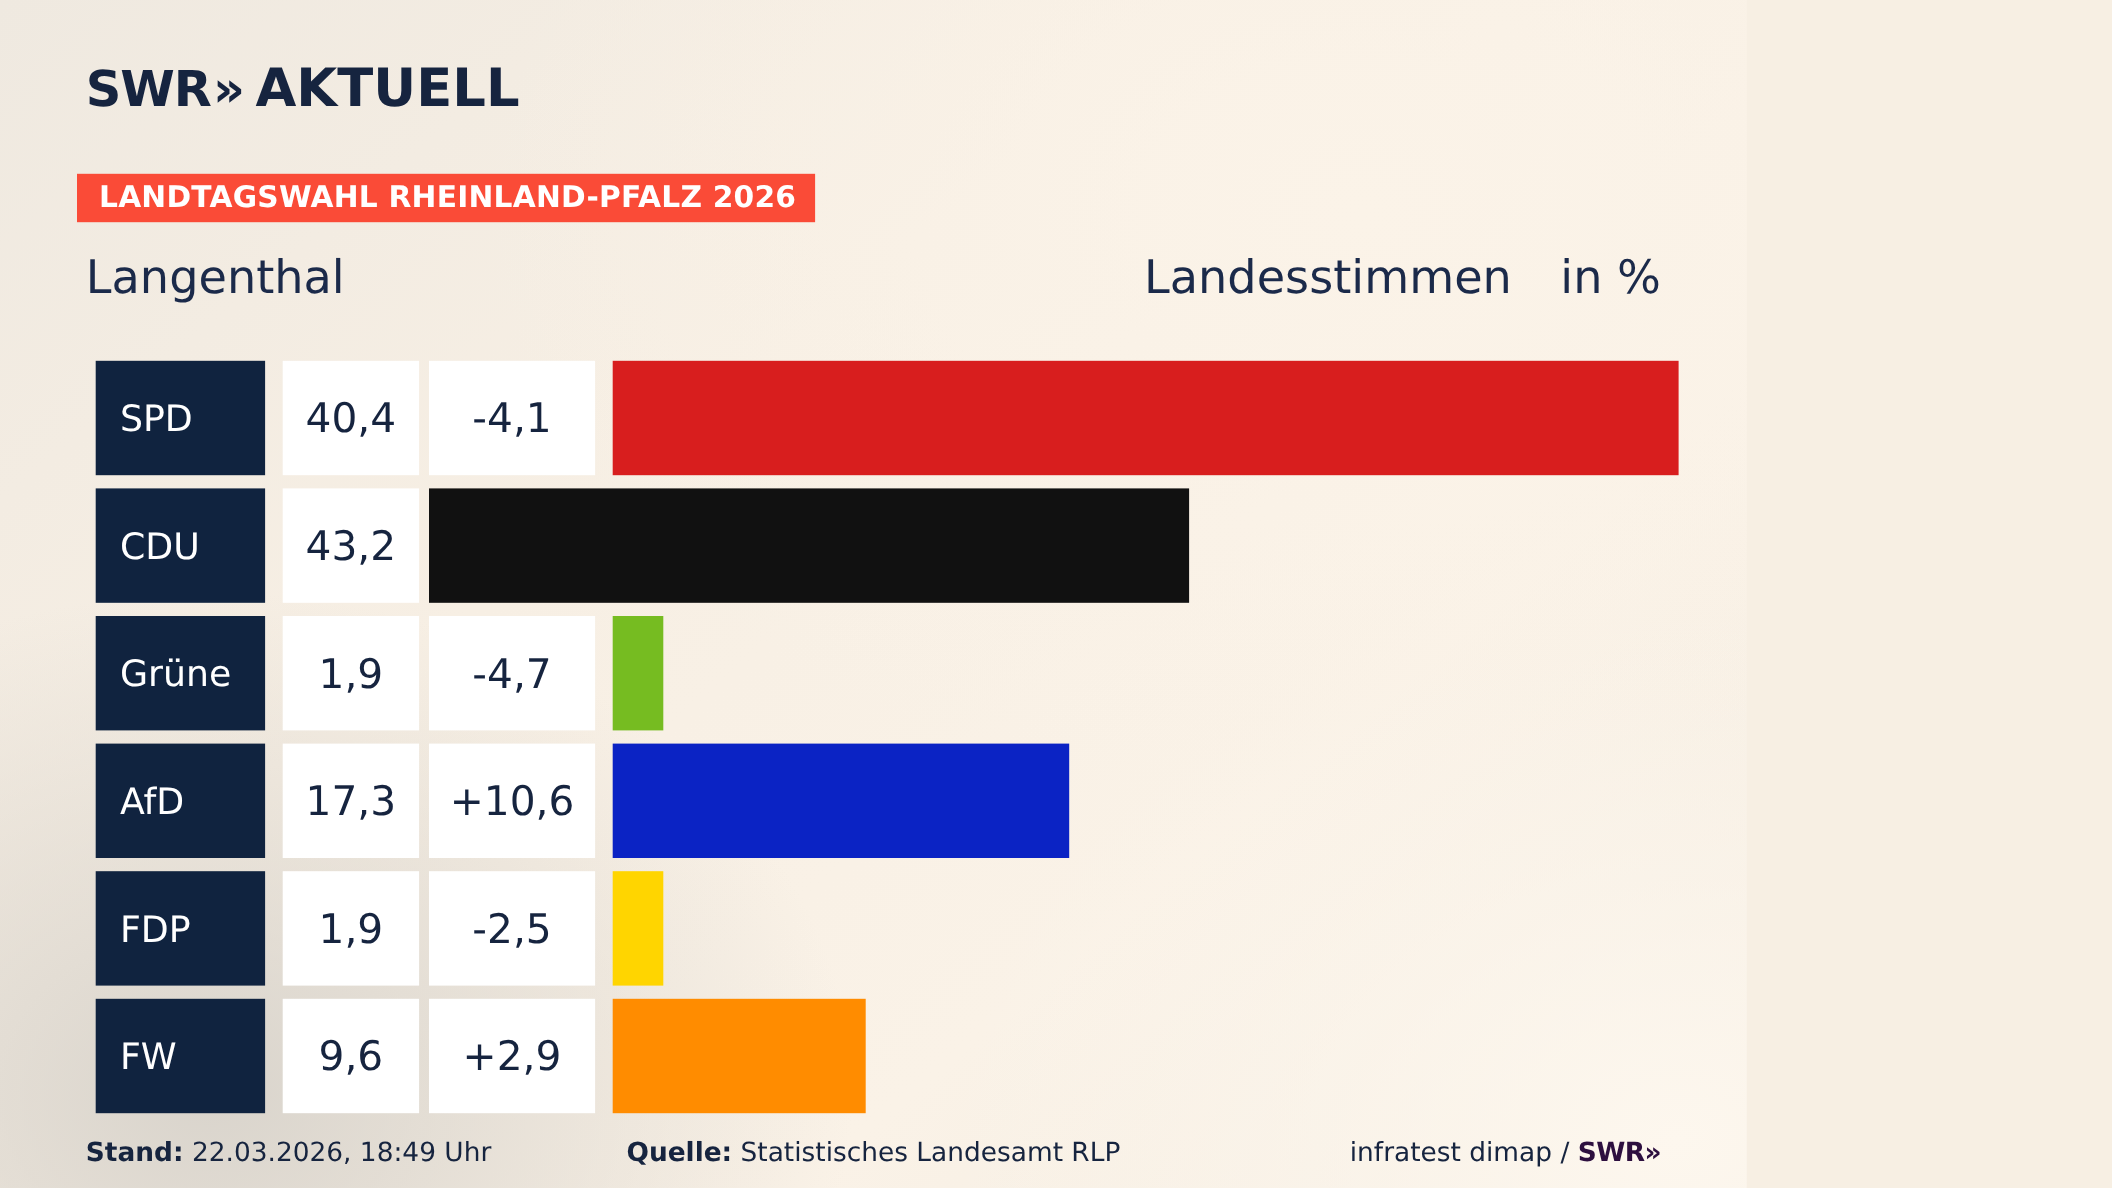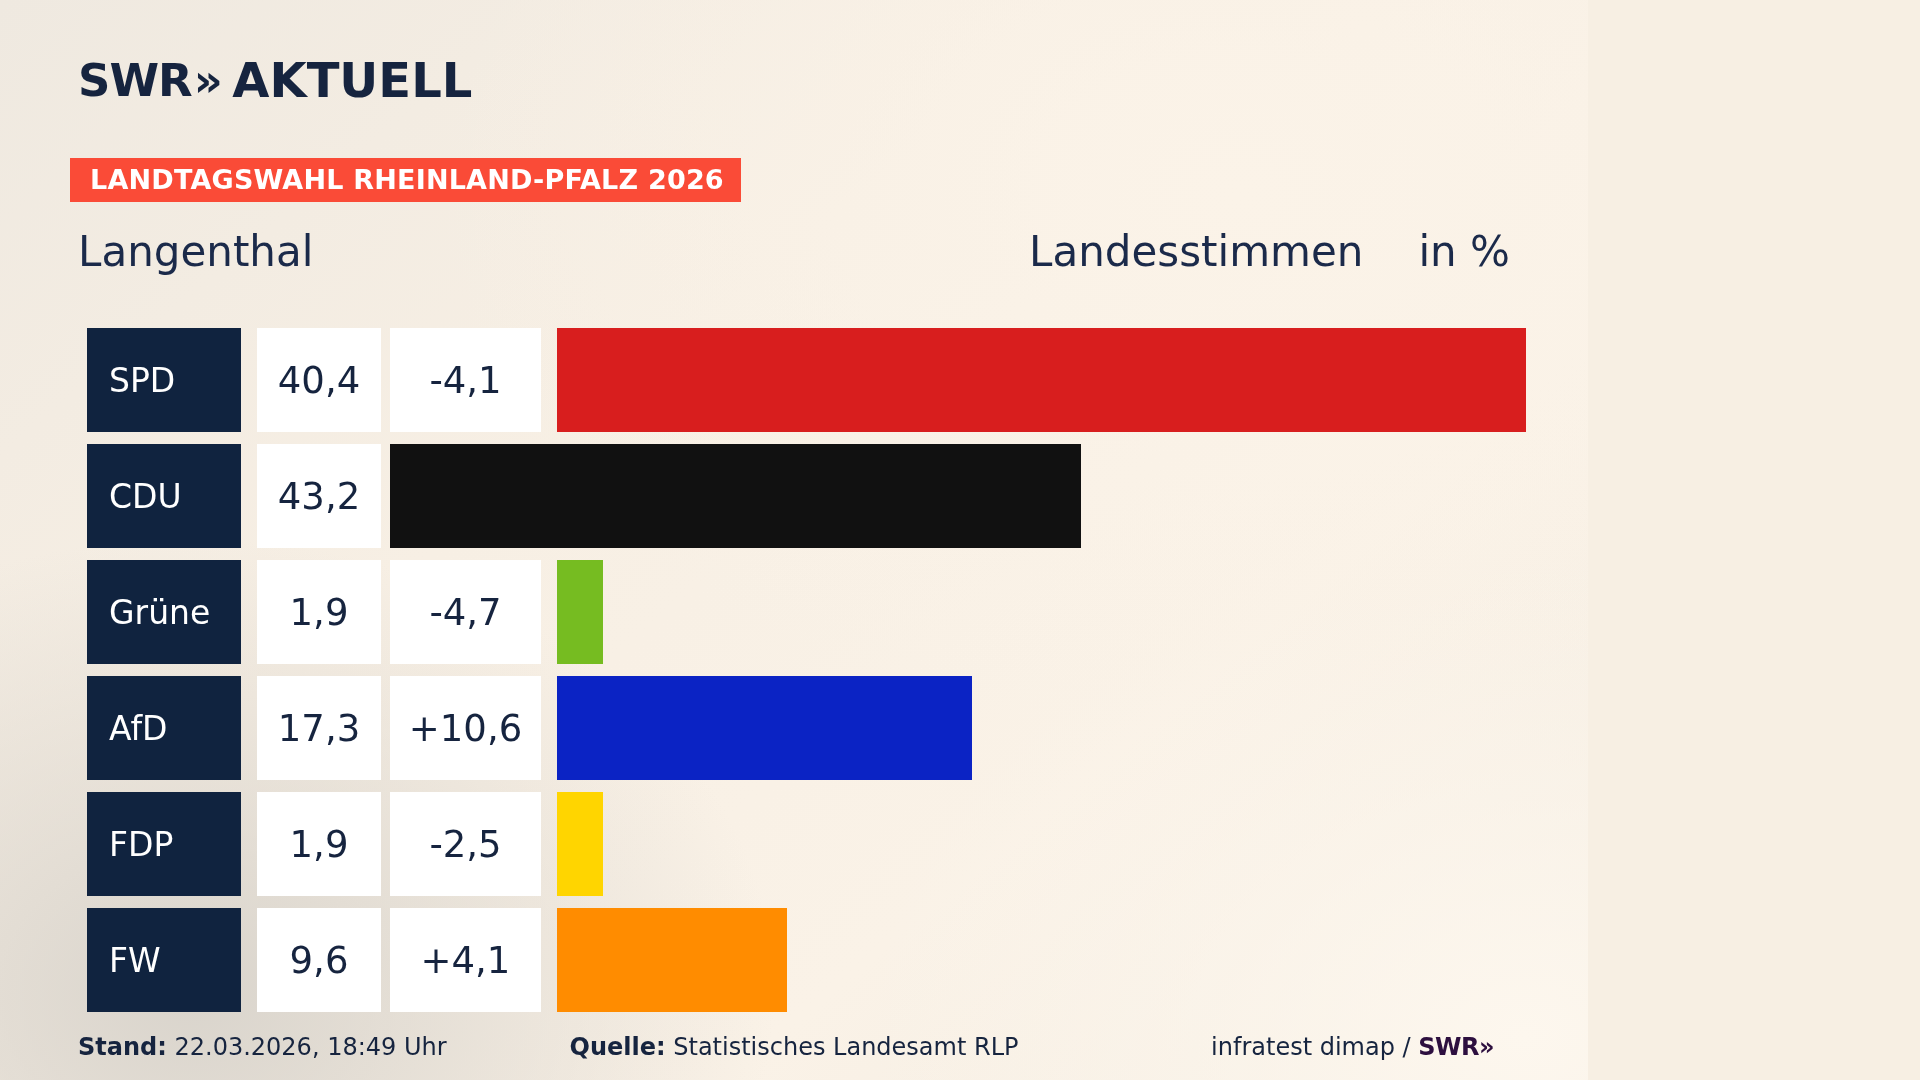--- a/index.html
+++ b/index.html
@@ -76,21 +76,21 @@
     display: flex;
     align-items: center;
     justify-content: space-between;
     color: #1b2a4a;
     font-size: 42px;
     font-weight: 400;
   }
   .subhead-right {
     display: flex;
     align-items: baseline;
-    gap: 55px;
+    gap: 44px;
   }
 
   
   .rows {
     position: absolute;
     left: 75px;
     top: 328px;
     width: 1845px;
     margin-left: 12px;
   }
@@ -147,21 +147,21 @@
     right: 78px;
     top: 1030px;
     height: 34px;
     color: #16243f;
     font-size: 24px;
     display: flex;
     align-items: center;
   }
   .f-left  { position: absolute; left: 0; white-space: nowrap; }
   .f-mid   { position: absolute; left: 50%; transform: translateX(-50%); white-space: nowrap; }
-  .f-right { position: absolute; right: 16px; white-space: nowrap; }
+  .f-right { position: absolute; right: 0; white-space: nowrap; }
   .f-right .swr-mark {
     color: #2d0f3f;
     font-weight: 700;
     letter-spacing: -0.5px;
   }
   b { font-weight: 700; }
 </style>
 </head>
 <body>
 
@@ -219,21 +219,21 @@
         <div class="cell cell-party">FDP</div>
         <div class="cell cell-value">1,9</div>
         <div class="cell cell-diff">-2,5</div>
         <div class="bar-area">
           <div class="bar" style="width: 45.5602px; background: rgb(255, 213, 0);"></div>
         </div>
       </div>
       <div class="row">
         <div class="cell cell-party">FW</div>
         <div class="cell cell-value">9,6</div>
-        <div class="cell cell-diff">+4,1</div>
+        <div class="cell cell-diff">+2,9</div>
         <div class="bar-area">
           <div class="bar" style="width: 230.199px; background: rgb(255, 140, 0);"></div>
         </div>
       </div>
     </div>
 
   <div class="footer">
     <div class="f-left">
       <b>Stand:</b>
       <span>22.03.2026, 18:49 Uhr</span>

